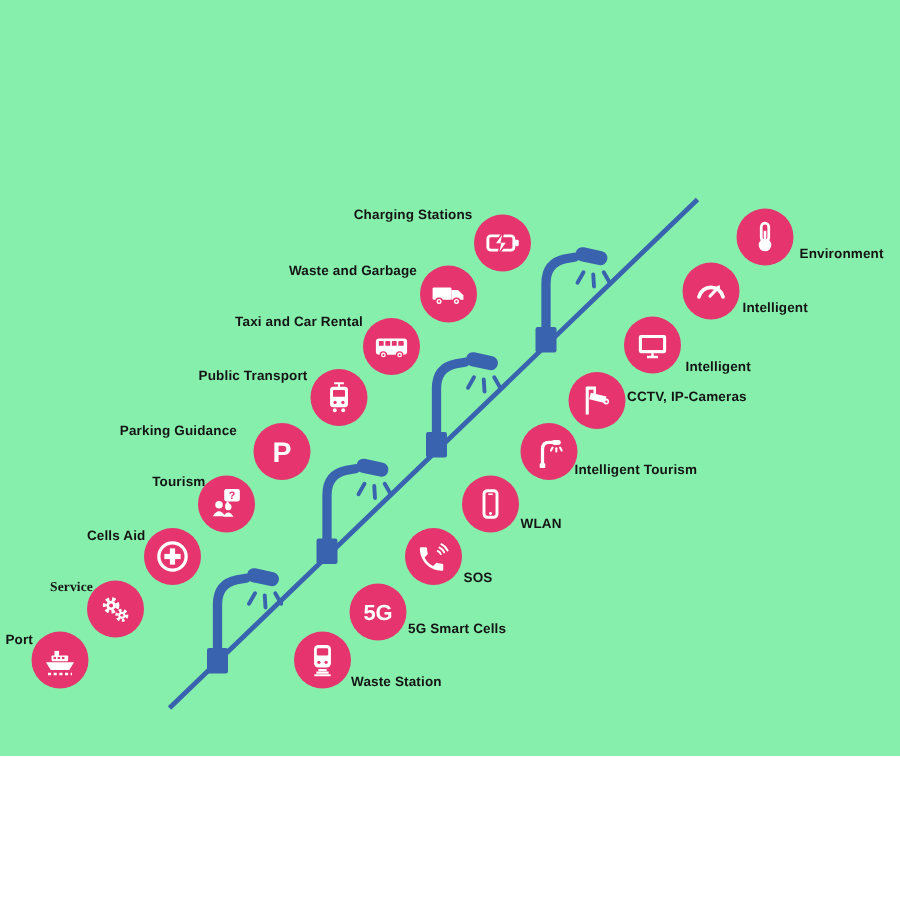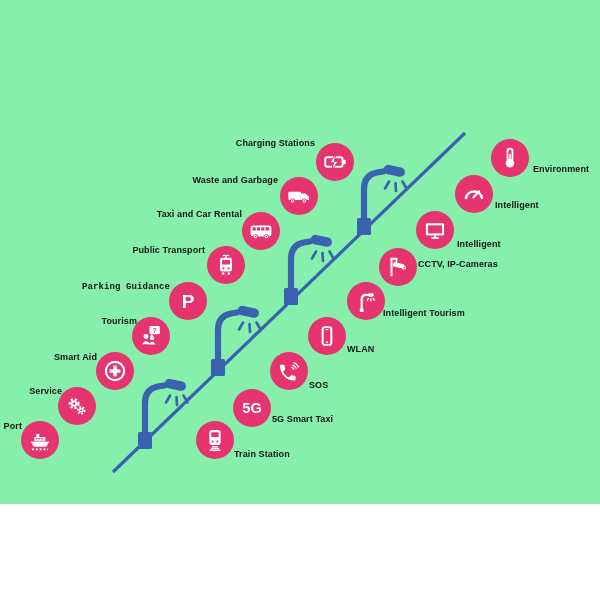--- a/index.html
+++ b/index.html
@@ -106,52 +106,52 @@
   <circle cx="9.4" cy="19.8" r="1.2" fill="#fff"></circle>
           <circle cx="14.6" cy="19.8" r="1.2" fill="#fff"></circle>
         </svg>
       </div>
       <div class="lbl lbl-left" style="right: 395px; top: 245px;">Public Transport</div>
       <div class="node" style="left: 169px; top: 282px; background: rgb(229, 52, 110);">
         <svg viewBox="0 0 24 24">
           <text x="12" y="18.2" font-size="17.5" font-weight="bold" fill="#fff" text-anchor="middle" font-family="Liberation Sans, sans-serif">P</text>
         </svg>
       </div>
-      <div class="lbl lbl-left" style="right: 430px; top: 282px; font-family: Liberation Mono, monospace;">Parking Guidance</div>
+      <div class="lbl lbl-left" style="right: 442px; top: 282px;">Parking Guidance</div>
       <div class="node" style="left: 132px; top: 317px; background: rgb(229, 52, 110);">
         <svg viewBox="0 0 24 24">
           <rect x="10.6" y="2.8" width="9.6" height="7.6" rx="1.3" fill="#fff"></rect>
   <text x="15.4" y="8.8" font-size="6.6" font-weight="bold" fill="#E5346E" text-anchor="middle" font-family="Liberation Sans, sans-serif">?</text>
   <path d="M12.6,10.2 l-1.6,2.6 l3.2,-0.5 z" fill="#fff"></path>
   <circle cx="7.4" cy="12.4" r="2.3" fill="#fff"></circle>
           <path d="M3.6,19.6 q3.8,-6.2 7.6,0 z" fill="#fff"></path>
   <circle cx="13.1" cy="13.9" r="2" fill="#fff"></circle>
           <path d="M9.9,19.8 q3.2,-5.2 6.4,0 z" fill="#fff"></path>
         </svg>
       </div>
       <div class="lbl lbl-left" style="right: 463px; top: 316px; margin-left: 25px;">Tourism</div>
       <div class="node" style="left: 96px; top: 352px; background: rgb(229, 52, 110);">
         <svg viewBox="0 0 24 24">
           <circle cx="12" cy="12" r="8.4" fill="none" stroke="#fff" stroke-width="2"></circle>
   <rect x="10.4" y="7" width="3.2" height="10" fill="#fff"></rect>
           <rect x="7" y="10.4" width="10" height="3.2" fill="#fff"></rect>
         </svg>
       </div>
-      <div class="lbl lbl-left" style="right: 503px; top: 352px;">Smart Aid</div>
+      <div class="lbl lbl-left" style="right: 503px; top: 352px;">Cells Aid</div>
       <div class="node" style="left: 58px; top: 387px; background: rgb(229, 52, 110);">
         <svg viewBox="0 0 24 24">
           <circle cx="9.3" cy="9.8" r="3.9" fill="none" stroke="#fff" stroke-width="2.4" stroke-dasharray="2 1.7"></circle>
   <circle cx="9.3" cy="9.8" r="2.9" fill="#fff"></circle>
           <circle cx="9.3" cy="9.8" r="1.2" fill="#E5346E"></circle>
   <circle cx="15.9" cy="15.9" r="3" fill="none" stroke="#fff" stroke-width="2" stroke-dasharray="1.6 1.4"></circle>
   <circle cx="15.9" cy="15.9" r="2.2" fill="#fff"></circle>
           <circle cx="15.9" cy="15.9" r="0.9" fill="#E5346E"></circle>
         </svg>
       </div>
-      <div class="lbl lbl-left" style="right: 538px; top: 386px;">Service</div>
+      <div class="lbl lbl-left" style="right: 538px; top: 386px; font-family: Liberation Serif, serif;">Service</div>
       <div class="node" style="left: 21px; top: 421px; background: rgb(229, 52, 110);">
         <svg viewBox="0 0 24 24">
           <rect x="8.6" y="6.4" width="2.8" height="3.2" fill="#fff"></rect>
   <rect x="6.8" y="9.2" width="10.2" height="3.5" rx="0.5" fill="#fff"></rect>
   <rect x="8" y="10.1" width="1.5" height="1.3" fill="#E5346E"></rect>
           <rect x="10.6" y="10.1" width="1.5" height="1.3" fill="#E5346E"></rect>
           <rect x="13.2" y="10.1" width="1.5" height="1.3" fill="#E5346E"></rect>
   <path d="M3.4,13.4 h17.2 l-2.9,4.8 h-11.4 z" fill="#fff"></path>
   <line x1="4.6" y1="20.6" x2="19.4" y2="20.6" stroke="#fff" stroke-width="1.5" stroke-dasharray="1.9 1.6"></line>
         </svg>
@@ -221,27 +221,27 @@
   <path d="M15.7,6.5 a5.8,5.8 0 0 1 2.9,2.9" fill="none" stroke="#fff" stroke-width="1.2" stroke-linecap="round"></path>
   <path d="M16.8,4.4 a8.2,8.2 0 0 1 3.9,3.9" fill="none" stroke="#fff" stroke-width="1.2" stroke-linecap="round"></path>
         </svg>
       </div>
       <div class="lbl lbl-right" style="left: 309px; top: 380px;">SOS</div>
       <div class="node" style="left: 233px; top: 389px; background: rgb(229, 52, 110);">
         <svg viewBox="0 0 24 24">
           <text x="12" y="16.8" font-size="13.5" font-weight="bold" fill="#fff" text-anchor="middle" font-family="Liberation Sans, sans-serif">5G</text>
         </svg>
       </div>
-      <div class="lbl lbl-right" style="left: 272px; top: 414px;">5G Smart Taxi</div>
+      <div class="lbl lbl-right" style="left: 272px; top: 414px;">5G Smart Cells</div>
       <div class="node" style="left: 196px; top: 421px; background: rgb(229, 52, 110);">
         <svg viewBox="0 0 24 24">
           <rect x="6.8" y="2.8" width="10.4" height="13.8" rx="2.6" fill="#fff"></rect>
   <rect x="8.5" y="4.8" width="7" height="4.4" rx="0.8" fill="#E5346E"></rect>
   <circle cx="9.8" cy="13.4" r="1" fill="#E5346E"></circle>
           <circle cx="14.2" cy="13.4" r="1" fill="#E5346E"></circle>
   <line x1="9.4" y1="18.2" x2="14.6" y2="18.2" stroke="#fff" stroke-width="1.3"></line>
   <line x1="8.2" y1="19.8" x2="15.8" y2="19.8" stroke="#fff" stroke-width="1.3"></line>
   <line x1="7" y1="21.4" x2="17" y2="21.4" stroke="#fff" stroke-width="1.3"></line>
         </svg>
       </div>
-      <div class="lbl lbl-right" style="left: 234px; top: 449px;">Train Station</div>
+      <div class="lbl lbl-right" style="left: 234px; top: 449px;">Waste Station</div>
     </div>
 </div>
 
 </body></html>

